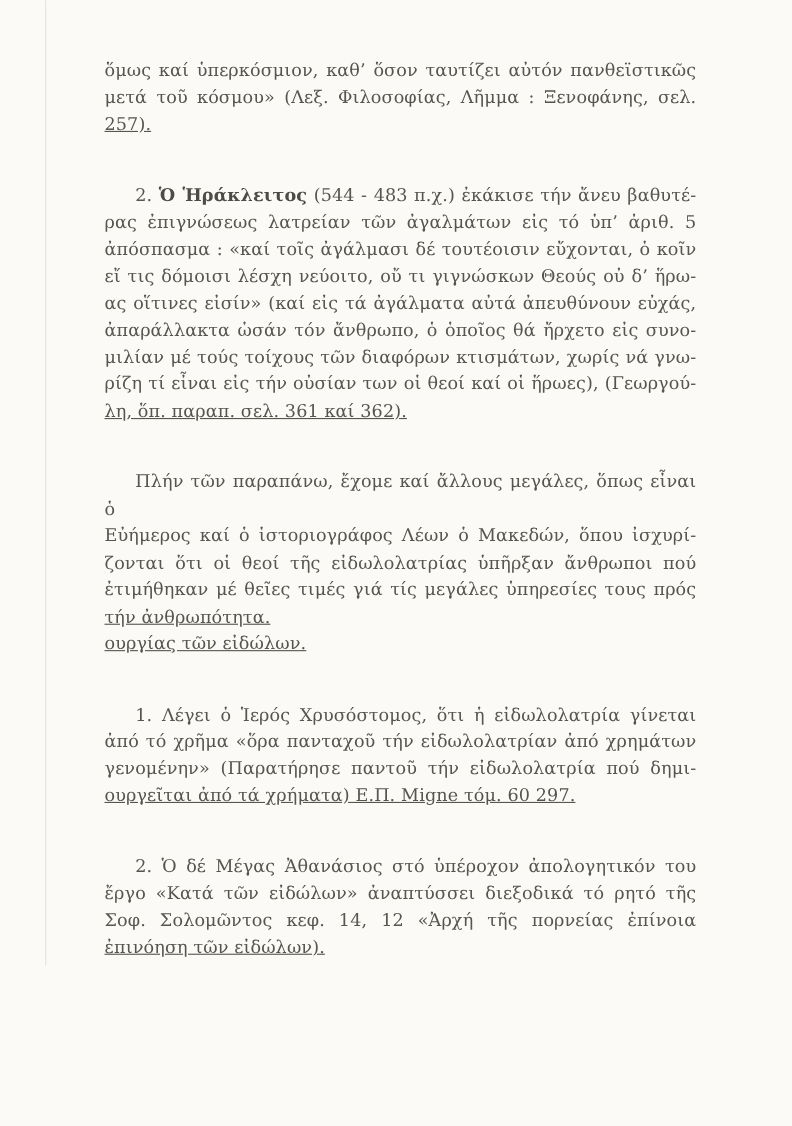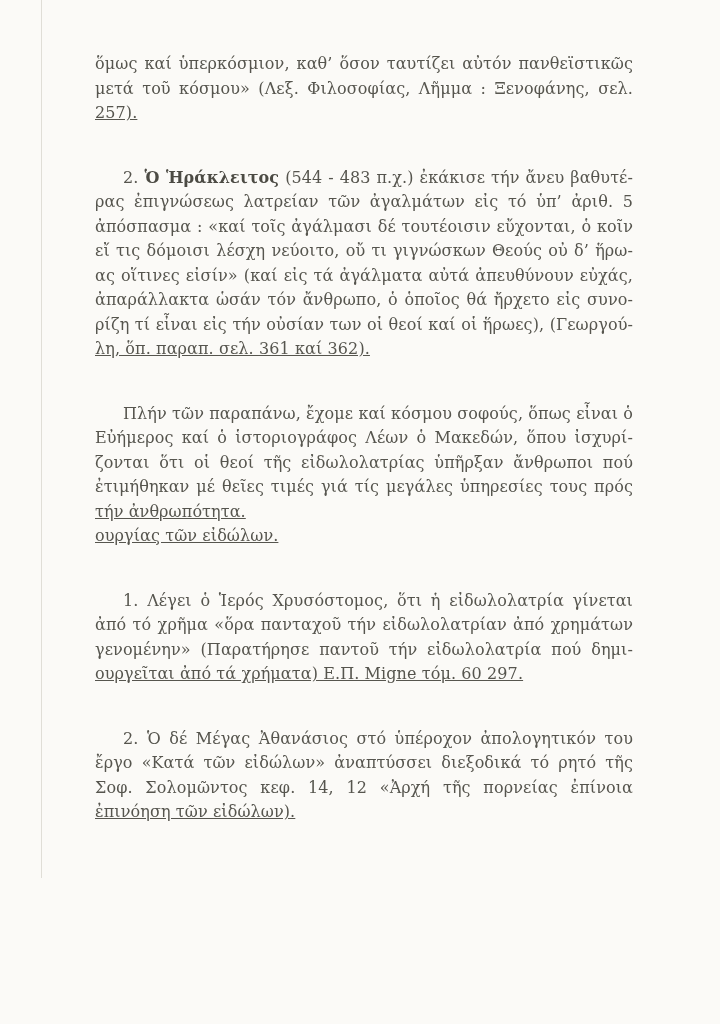--- a/index.html
+++ b/index.html
@@ -86,25 +86,26 @@
         <div class="line">μετά τοῦ κόσμου» (Λεξ. Φιλοσοφίας, Λῆμμα : Ξενοφάνης, σελ.</div>
         <div class="line last">257).</div>
       </div>
       <div class="para spaced">
         <div class="line indent">2. <span class="bold-seg">Ὁ Ἡράκλειτος</span> (544 - 483 π.χ.) ἐκάκισε τήν ἄνευ βαθυτέ-</div>
         <div class="line">ρας ἐπιγνώσεως λατρείαν τῶν ἀγαλμάτων εἰς τό ὑπ’ ἀριθ. 5</div>
         <div class="line">ἀπόσπασμα : «καί τοῖς ἀγάλμασι δέ τουτέοισιν εὔχονται, ὁ κοῖν</div>
         <div class="line">εἴ τις δόμοισι λέσχη νεύοιτο, οὔ τι γιγνώσκων Θεούς οὐ δ’ ἥρω-</div>
         <div class="line">ας οἵτινες εἰσίν» (καί εἰς τά ἀγάλματα αὐτά ἀπευθύνουν εὐχάς,</div>
         <div class="line">ἀπαράλλακτα ὡσάν τόν ἄνθρωπο, ὁ ὁποῖος θά ἤρχετο εἰς συνο-</div>
+        <div class="line">μιλίαν μέ τούς τοίχους τῶν διαφόρων κτισμάτων, χωρίς νά γνω-</div>
         <div class="line">ρίζη τί εἶναι εἰς τήν οὐσίαν των οἱ θεοί καί οἱ ἥρωες), (Γεωργού-</div>
         <div class="line last">λη, ὅπ. παραπ. σελ. 361 καί 362).</div>
       </div>
       <div class="para spaced">
-        <div class="line indent">Πλήν τῶν παραπάνω, ἔχομε καί κόσμου σοφούς, ὅπως εἶναι ὁ</div>
+        <div class="line indent">Πλήν τῶν παραπάνω, ἔχομε καί ἄλλους μεγάλες, ὅπως εἶναι ὁ</div>
         <div class="line">Εὐήμερος καί ὁ ἱστοριογράφος Λέων ὁ Μακεδών, ὅπου ἰσχυρί-</div>
         <div class="line">ζονται ὅτι οἱ θεοί τῆς εἰδωλολατρίας ὑπῆρξαν ἄνθρωποι πού</div>
         <div class="line">ἐτιμήθηκαν μέ θεῖες τιμές γιά τίς μεγάλες ὑπηρεσίες τους πρός</div>
         <div class="line last">τήν ἀνθρωπότητα.</div>
       </div>
       <div class="para">
         <div class="line last">ουργίας τῶν εἰδώλων.</div>
       </div>
       <div class="para spaced">
         <div class="line indent">1. Λέγει ὁ Ἱερός Χρυσόστομος, ὅτι ἡ εἰδωλολατρία γίνεται</div>

